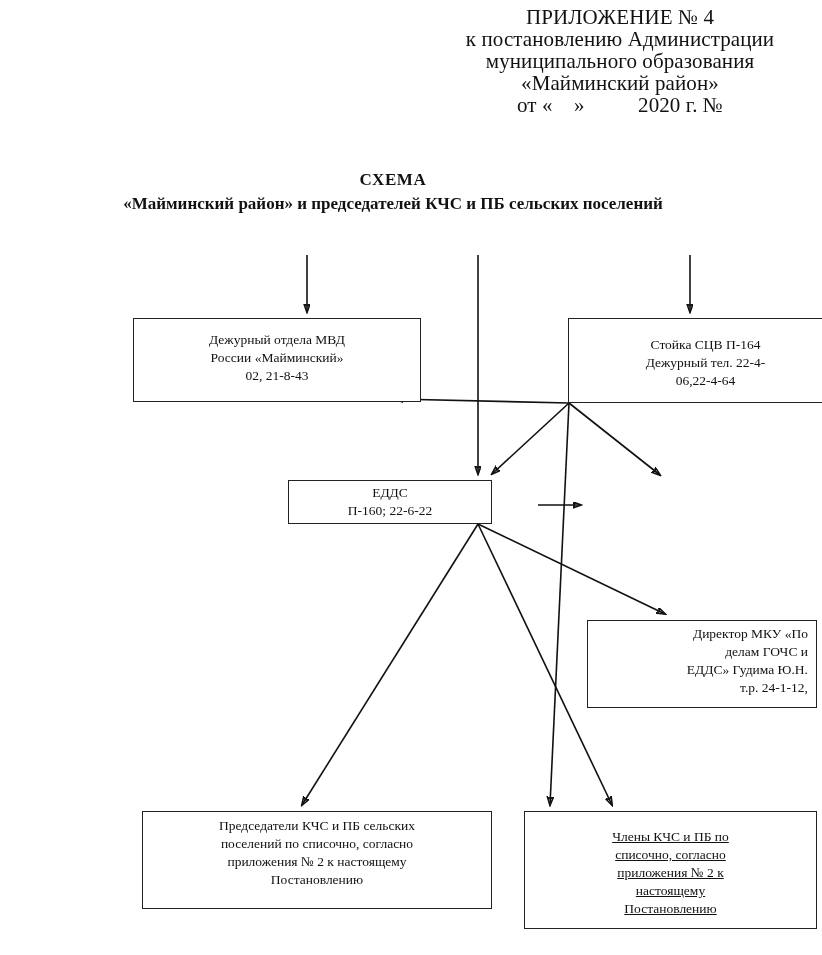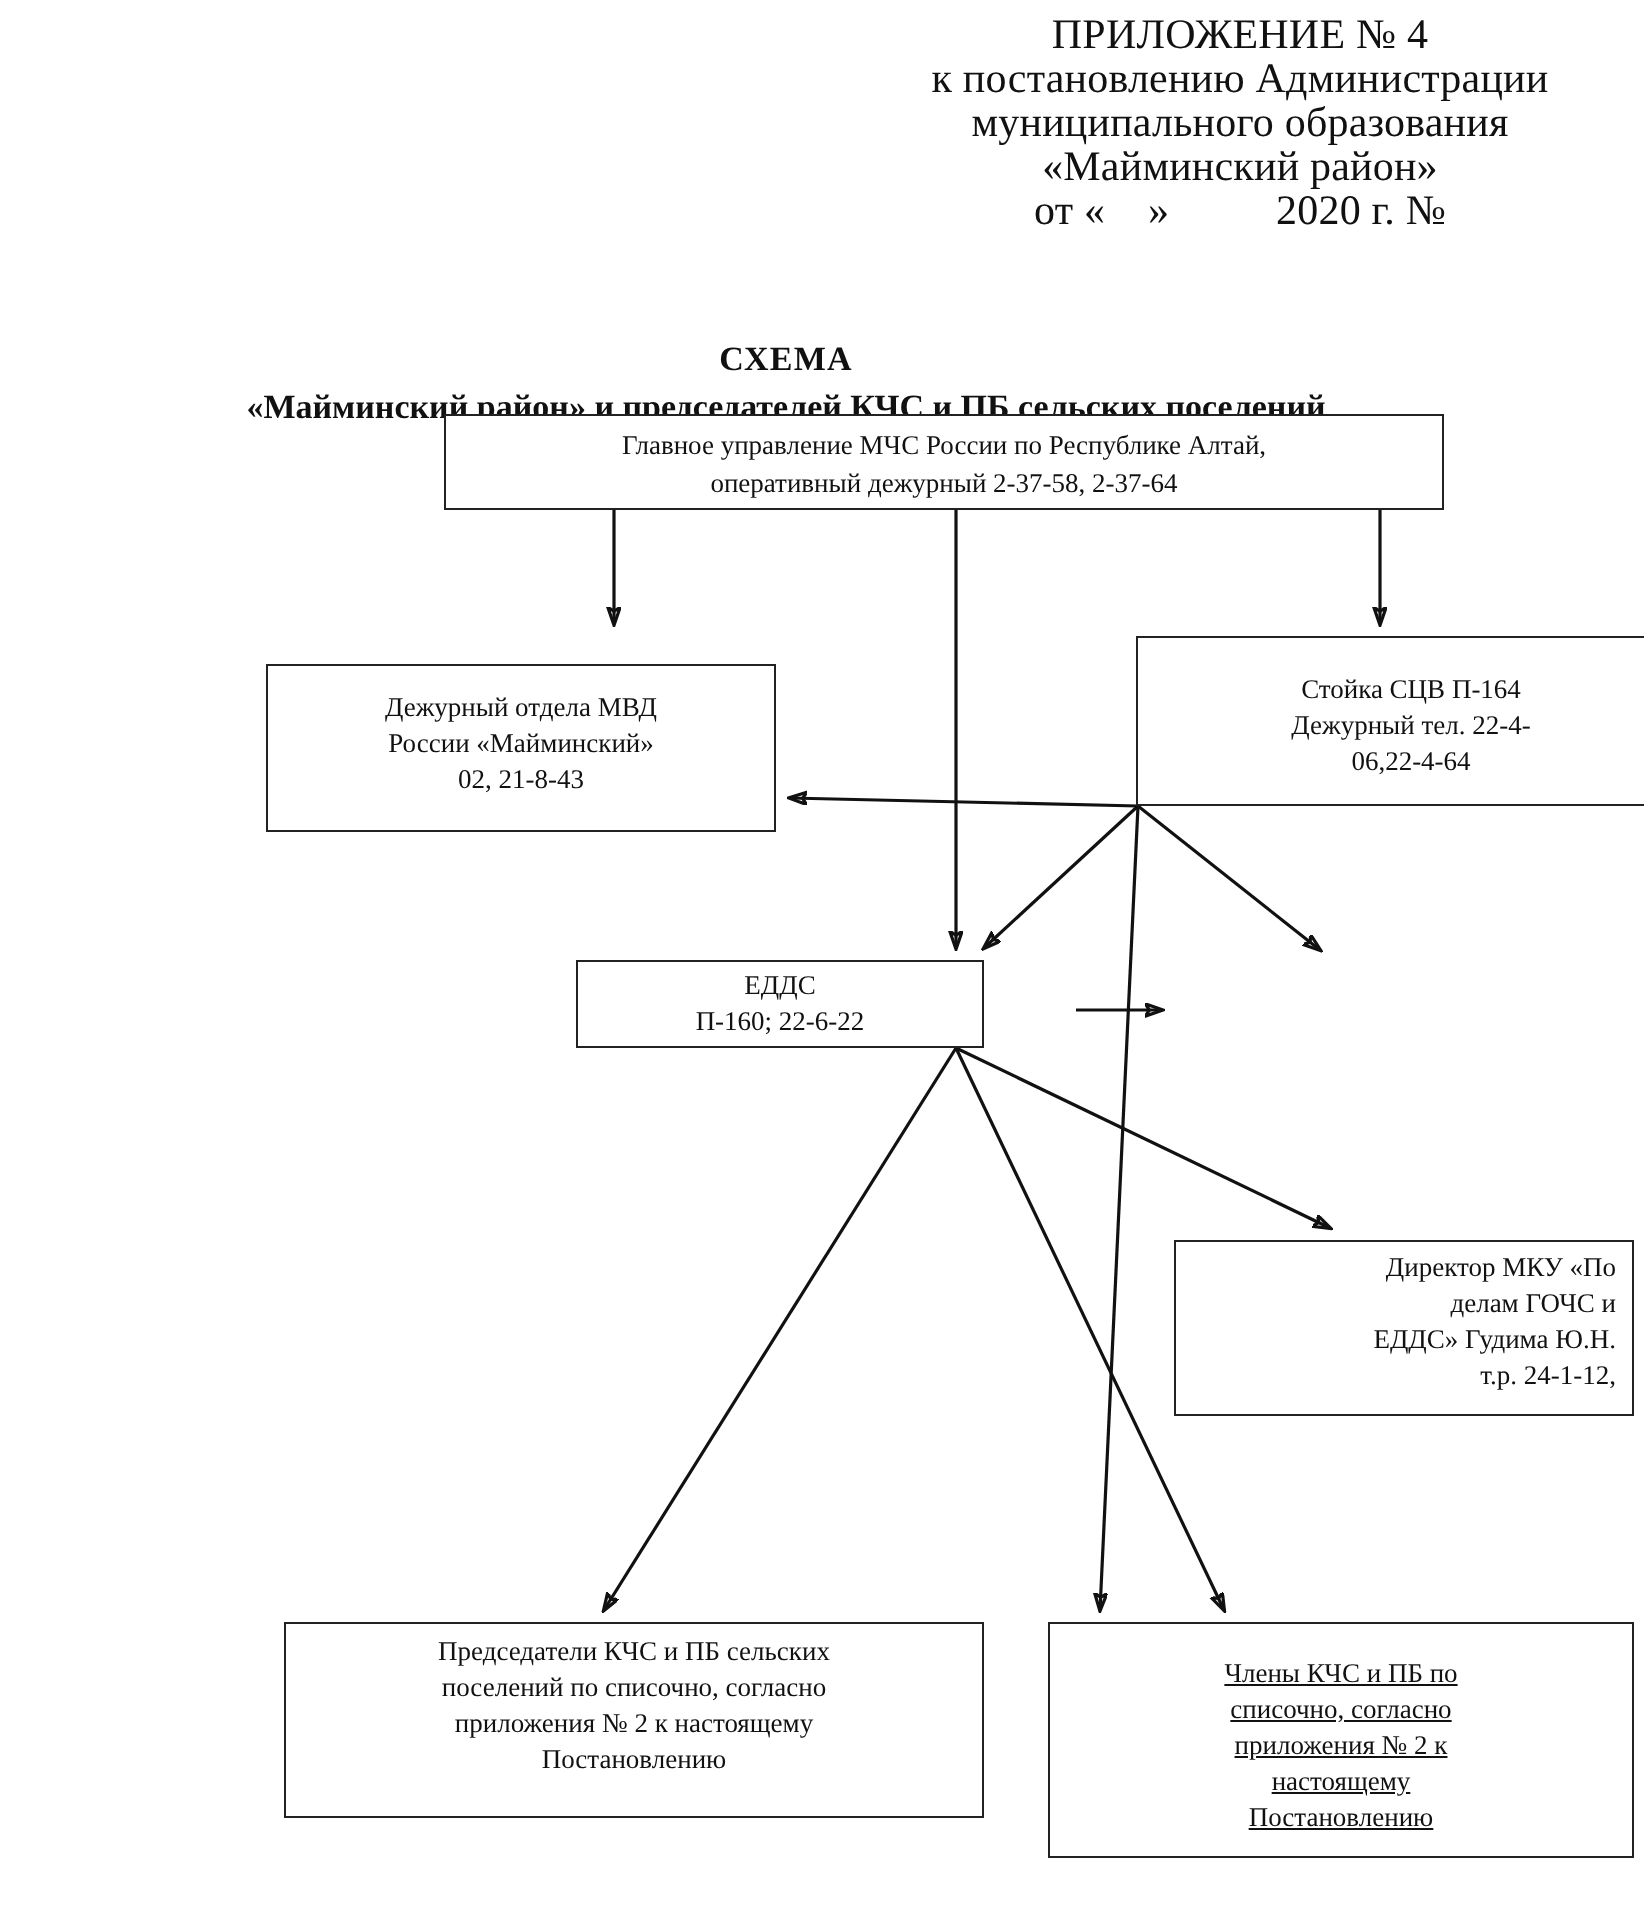--- a/index.html
+++ b/index.html
@@ -31,21 +31,21 @@
     box-sizing:border-box;display:flex;align-items:flex-start;
     justify-content:center;text-align:center;z-index:3;
   }
   .box .txt{
     width:100%;padding:6px 8px 0 8px;font-size:13.5px;line-height:18px;
   }
   .box.mid .txt{padding-top:8px;}
 
   #box-mchs   {left:222px;top:207px;width:500px;height:48px;}
   #box-mchs .txt{font-size:13.5px;line-height:19px;padding-top:5px;}
-  #box-mvd    {left:133px;top:332px;width:255px;height:84px;}
+  #box-mvd    {left:133px;top:318px;width:288px;height:84px;}
   #box-mvd .txt{padding-top:12px;}
   #box-scv    {left:568px;top:318px;width:275px;height:85px;}
   #box-scv .txt{padding-top:17px;}
   #box-edds   {left:288px;top:480px;width:204px;height:44px;}
   #box-edds .txt{padding-top:3px;}
   #box-pred   {left:587px;top:481px;width:230px;height:85px;}
   #box-pred .txt{padding-top:4px;}
   #box-dir    {left:587px;top:620px;width:230px;height:88px;text-align:right;}
   #box-dir .txt{padding-top:4px;}
   #box-selo   {left:142px;top:811px;width:350px;height:98px;}
@@ -98,23 +98,20 @@
 
     <path d="M538,505 L581,505" marker-end="url(#ah)"></path>
 
     <path d="M478,524 L665,614" marker-end="url(#ah)"></path>
 
     <path d="M478,524 L302,805" marker-end="url(#ah)"></path>
 
     <path d="M478,524 L612,805" marker-end="url(#ah)"></path>
   </svg>
 
-  <div class="box" id="box-mchs">
-    <div class="txt">Главное управление МЧС России по Республике Алтай,<br>оперативный дежурный 2-37-58, 2-37-64</div>
-  </div>
 
   <div class="box" id="box-mvd">
     <div class="txt">Дежурный отдела МВД<br>России «Майминский»<br>02, 21-8-43</div>
   </div>
 
   <div class="box" id="box-scv">
     <div class="txt">Стойка СЦВ П-164<br>Дежурный тел. 22-4-<br>06,22-4-64</div>
   </div>
 
   <div class="box mid" id="box-edds">

